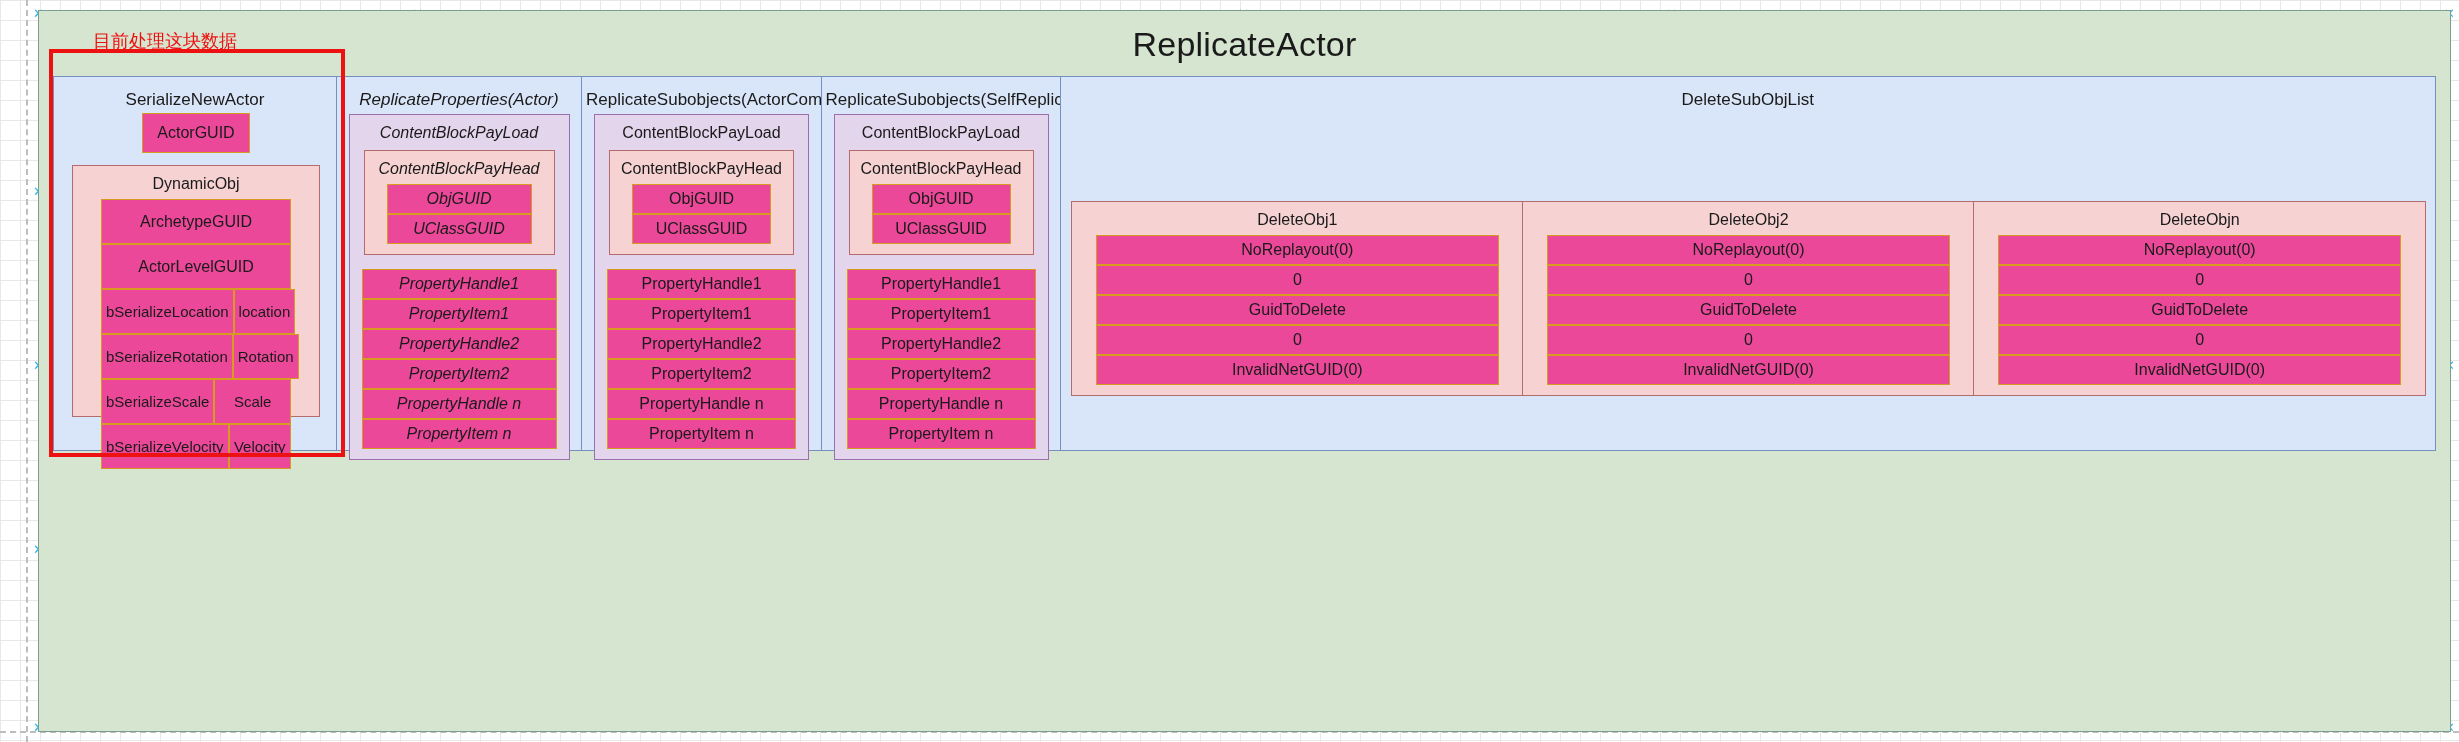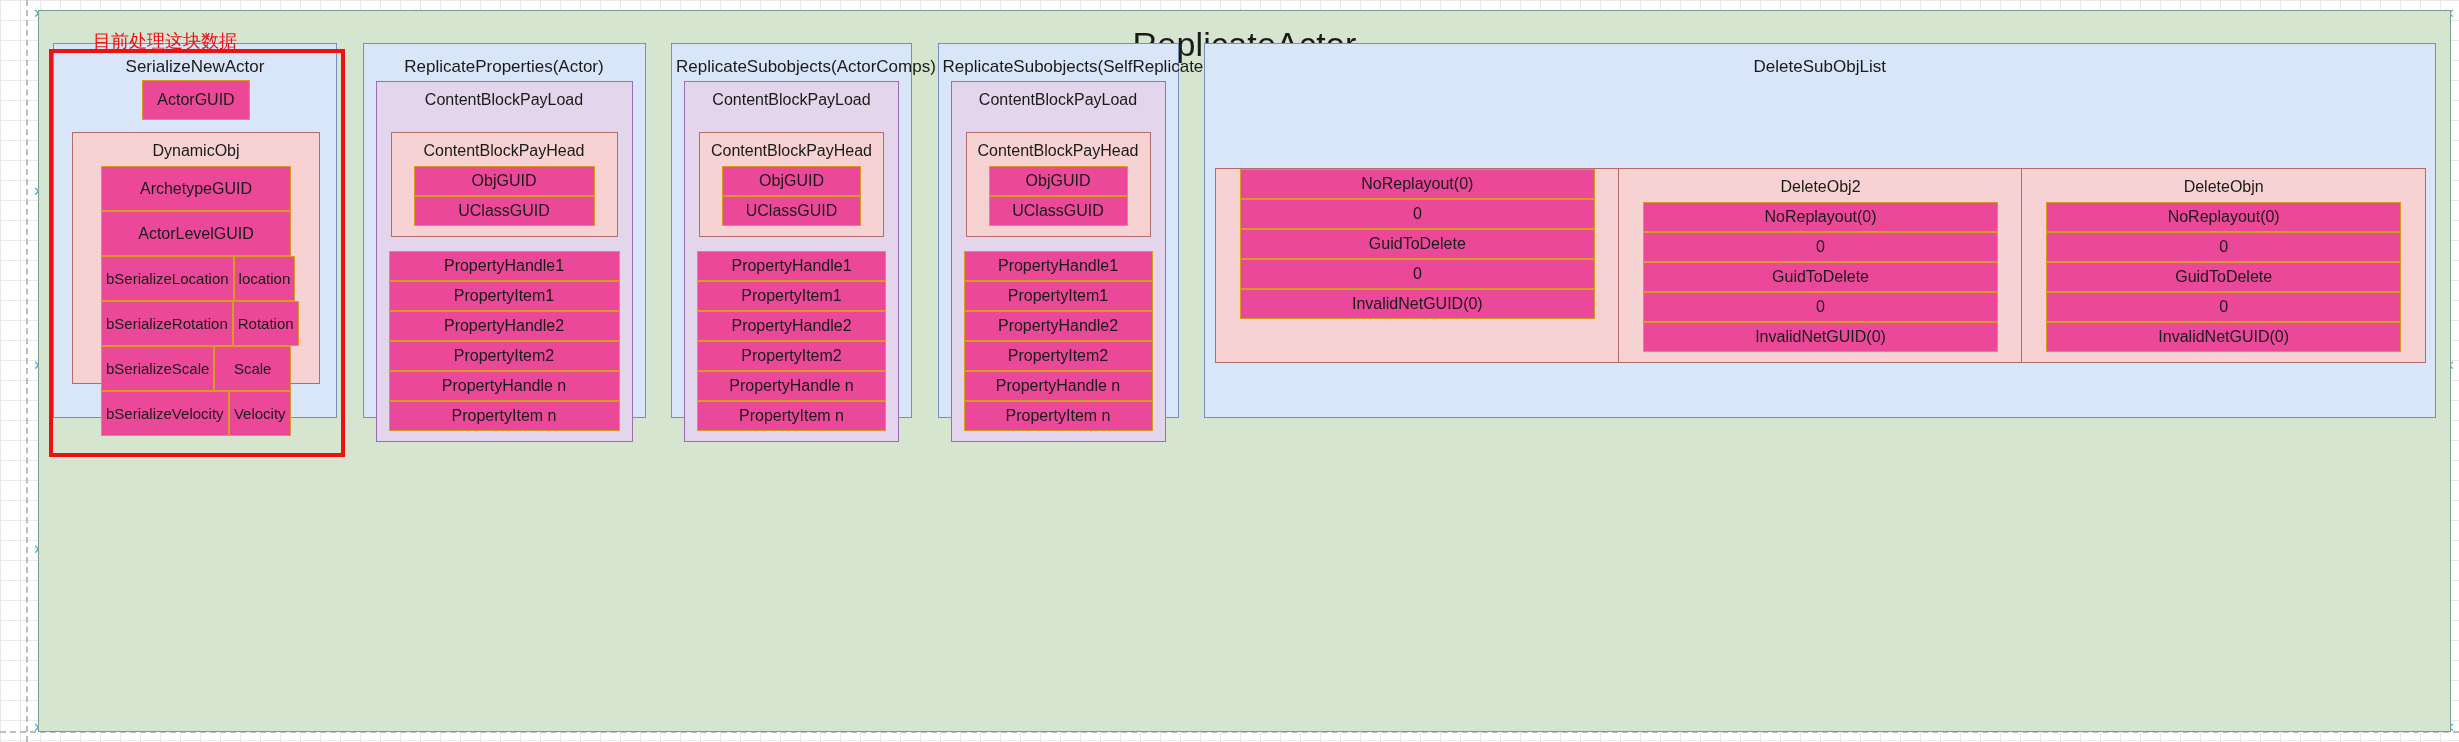--- a/index.html
+++ b/index.html
@@ -76,41 +76,40 @@
     left: 54px; top: 18px;
     font-size: 18px;
     color: #ee1111;
     z-index: 7;
     white-space: nowrap;
   }
 
   
   .band {
     position: absolute;
-    left: 14px; top: 32px;
+    left: 14px; top: 65px;
     width: 2381px; height: 375px;
     display: flex;
-    gap: 27px;
   }
   .col {
     position: relative;
     background: #d9e5f8;
     border: 1.5px solid #7490bf;
     margin-right: -1.5px;
     padding-top: 8px;
   }
   .col-title {
     text-align: center;
     font-size: 17px;
     color: #1a1a1a;
     padding: 5px 4px 0 4px;
     white-space: nowrap;
   }
   .col.w-serialize  { width: 284px; }
-  .col.w-props      { width: 283px; }
+  .col.w-props      { width: 247px; font-style: italic; }
   .col.w-subcomp    { width: 241px; }
   .col.w-subself    { width: 241px; }
   .col.w-deletelist { flex: 1 1 auto; }
 
   
   .box-orange {
     background: #ec4899;
     border: 1.5px solid #d79b21;
     text-align: center;
     font-size: 16px;
@@ -158,21 +157,21 @@
   .dyn-row .box-orange + .box-orange { border-left-width: 0.75px; text-align: center; }
   .dyn-full { height: 45px; display: flex; align-items: center; justify-content: center; }
   .dyn-half { height: 45px; display: flex; align-items: center; justify-content: center; font-size: 15px; }
 
   
   .cbp {
     margin: 4px 12px 0 12px;
     padding-bottom: 10px;
   }
   .cbph {
-    margin: 17px 14px 0 14px;
+    margin: 2px 14px 0 14px;
     padding-bottom: 10px;
   }
   .cbph-items { margin: 0 22px; }
   .cbph-items .box-orange { height: 30px; display: flex; align-items: center; justify-content: center; }
   .prop-list { margin: 14px 12px 0 12px; }
   .prop-list .box-orange { height: 30px; display: flex; align-items: center; justify-content: center; }
 
   
   .delete-row {
     position: absolute;
@@ -317,20 +316,21 @@
           </div>
         </div>
       </div>
 
       <div class="col w-deletelist">
         <div class="col-title">DeleteSubObjList</div>
 
         <div class="delete-row">
 
           <div class="delete-obj box-pink">
+            <div class="box-heading">DeleteObj1</div>
             <div class="delete-items stack">
               <div class="box-orange">NoReplayout(0)</div>
               <div class="box-orange">0</div>
               <div class="box-orange">GuidToDelete</div>
               <div class="box-orange">0</div>
               <div class="box-orange">InvalidNetGUID(0)</div>
             </div>
           </div>
 
           <div class="delete-obj box-pink">

